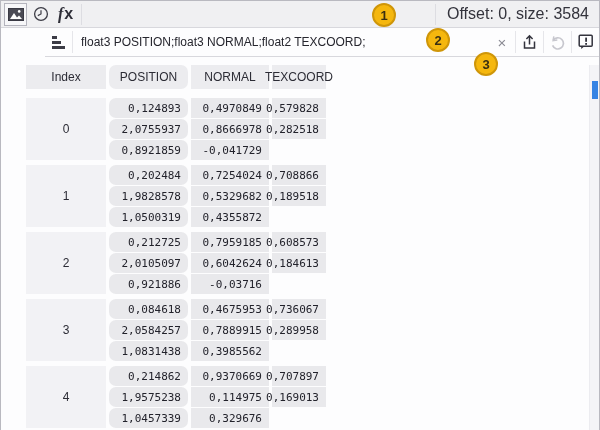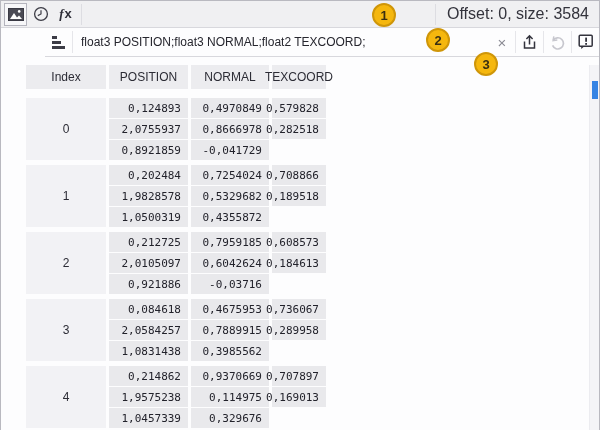--- a/index.html
+++ b/index.html
@@ -4,38 +4,38 @@
 <style>
   * { margin:0; padding:0; box-sizing:border-box; }
   html,body { width:600px; height:430px; overflow:hidden; }
   body { font-family:"Liberation Sans",sans-serif; background:#fff; }
   .app { position:relative; width:600px; height:430px; background:#fdfdfe; border:1px solid #b9b9c0; }
 
   
   .toolbar { height:27px; background:#f0f0f2; border-bottom:1px solid #d8d8dd; display:flex; align-items:center; padding:0 2px; }
   .tb-btn { width:23px; height:23px; display:flex; align-items:center; justify-content:center; margin:0 1px; border:1px solid transparent; cursor:default; }
   .tb-btn.active { border:1px solid #b4b4bd; background:#f7f7f9; }
-  .fx-glyph { font-size:13px; font-weight:bold; color:#2e2e38; letter-spacing:0; }
+  .fx-glyph { font-size:16px; font-weight:bold; color:#2e2e38; letter-spacing:0; }
   .fx-glyph i { font-family:"Liberation Serif",serif; font-style:italic; margin-right:1px; }
   .tb-sep { width:1px; height:21px; background:#dddde2; margin:0 3px; }
   .tb-spacer { flex:1; }
   .tb-status { font-size:16px; color:#33333c; padding:0 8px; }
 
   
   .format-row { height:29px; background:#fdfdfe; border-bottom:1px solid #d8d8dd; display:flex; align-items:center;margin-left:44px; }
   .fmt-iconbtn { width:27px; height:28px; display:flex; align-items:center; justify-content:center; }
   .fmt-sep { width:1px; height:22px; background:#e6e6ea; }
   .fmt-input { flex:1; border:none; outline:none; background:transparent; font-family:"Liberation Sans",sans-serif; font-size:12px; color:#26262e; padding:0 8px; height:26px; }
   .fmt-x { width:26px; height:28px; display:flex; align-items:center; justify-content:center; color:#8b8b94; font-size:15px; }
 
   
   .content { position:relative; height:372px; background:#fdfdfe; }
   .hdr-row { display:flex; gap:3px; margin:8px 8px 0 25px; }
   .hdr-cell { height:24px; background:#ececef; display:flex; align-items:center; justify-content:center; font-size:12px; color:#2c2c35; }
-  .w-index { width:80px; } .w-pos { width:79px; } .w-nrm { width:78px; } .w-tex { width:54px; }
+  .w-index { width:80px; } .w-pos { width:79px;border-radius:7px; } .w-nrm { width:78px; } .w-tex { width:54px; }
   .row-block { display:flex; gap:3px; margin:5px 0 0 25px; }
   .row-block:first-child { margin-top:9px; }
   .idx-cell { width:80px; background:#f2f2f5; display:flex; align-items:center; justify-content:center; font-size:12px; color:#2c2c35; }
   .vcol { display:flex; flex-direction:column; gap:1px; }
   .val-cell { height:20px; background:#e9e9ec; font-family:"DejaVu Sans Mono",monospace; font-size:11px; color:#22222b; display:flex; align-items:center; justify-content:flex-end; padding-right:7px; white-space:nowrap; }
   .val-cell.empty { background:transparent; }
 
   
   .scroll-track { position:absolute; top:0; right:0; bottom:0; width:10px; background:#f4f4f7; border-left:1px solid #ececf0; }
   .scroll-thumb { position:absolute; top:16px; left:2px; width:6px; height:18px; background:#3584e4; }

